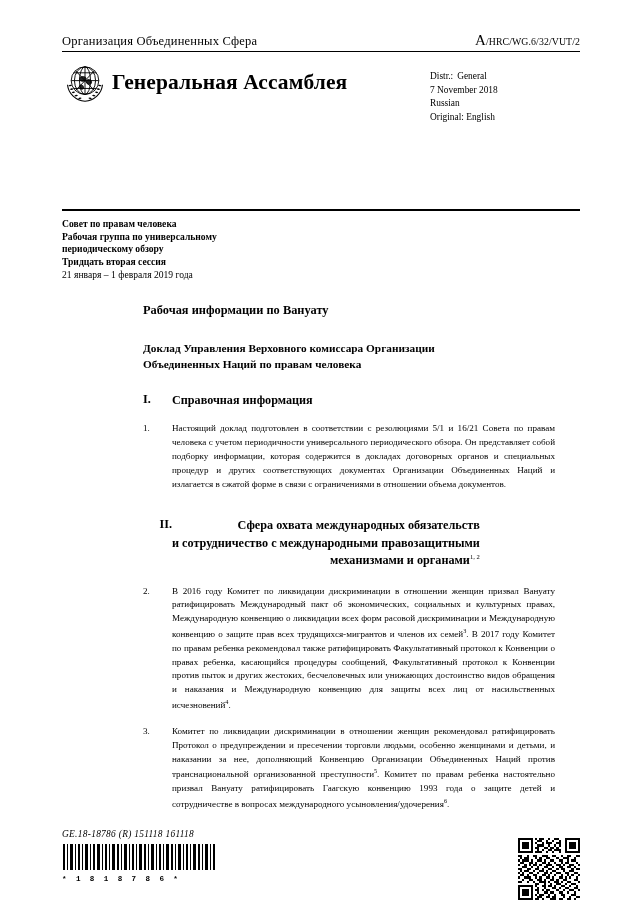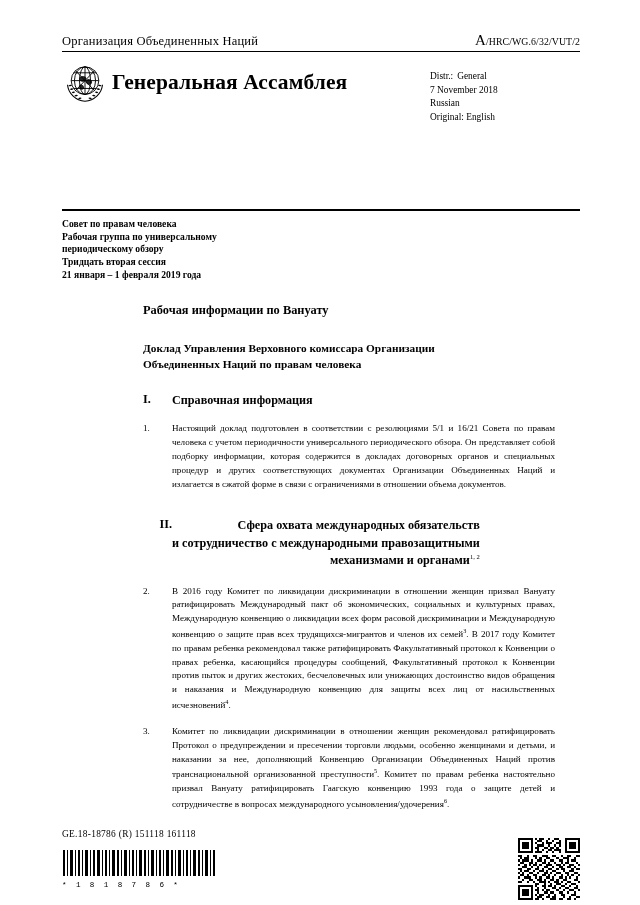--- a/index.html
+++ b/index.html
@@ -94,21 +94,21 @@
   
   .session {
     position: absolute;
     left: 62px;
     top: 218px;
     width: 300px;
     font-size: 9.6px;
     line-height: 1.32;
   }
   .session .b { font-weight: bold; }
-  .session-date { font-weight: bold; }
+  .session-date { font-weight: normal; }
 
   
   .body-col {
     position: absolute;
     left: 143px;
     top: 303px;
     width: 412px;
   }
   .title-main {
     font-size: 12.4px;
@@ -171,30 +171,32 @@
   .footer {
     position: absolute;
     left: 62px;
     top: 829px;
     width: 518px;
   }
   .gecode {
     font-size: 9.4px;
     letter-spacing: 0.3px;
     margin-bottom: 5px;
+    font-style: italic;
   }
   .footer-row {
     position: relative;
     height: 58px;
   }
   .barcode {
     position: absolute;
     left: 0;
-    top: 6px;
+    top: 0;
     width: 156px;
+    font-weight: bold;
   }
   .barcode-bars {
     height: 26px;
     width: 156px;
   }
   .barcode-text {
     font-family: "Liberation Mono", "DejaVu Sans Mono", monospace;
     font-size: 7.6px;
     letter-spacing: 2.4px;
     margin-top: 1px;
@@ -220,21 +222,21 @@
   }
 </style>
 </head>
 <body>
 
 <div class="page">
 
   <div class="masthead">
 
     <div class="masthead-row1">
-      <div class="org-name">Организация Объединенных Наций</div>
+      <div class="org-name">Организация Объединенных Сфера</div>
       <div class="doc-symbol">
         <span class="big-a">A</span><span>/HRC/WG.6/32/VUT/2</span>
       </div>
     </div>
     <div class="rule-thin"></div>
 
     <div class="masthead-row2">
       <div class="ga-block">
         <svg class="un-emblem" viewBox="0 0 100 100">
           <g fill="none" stroke="#000" stroke-width="2">

